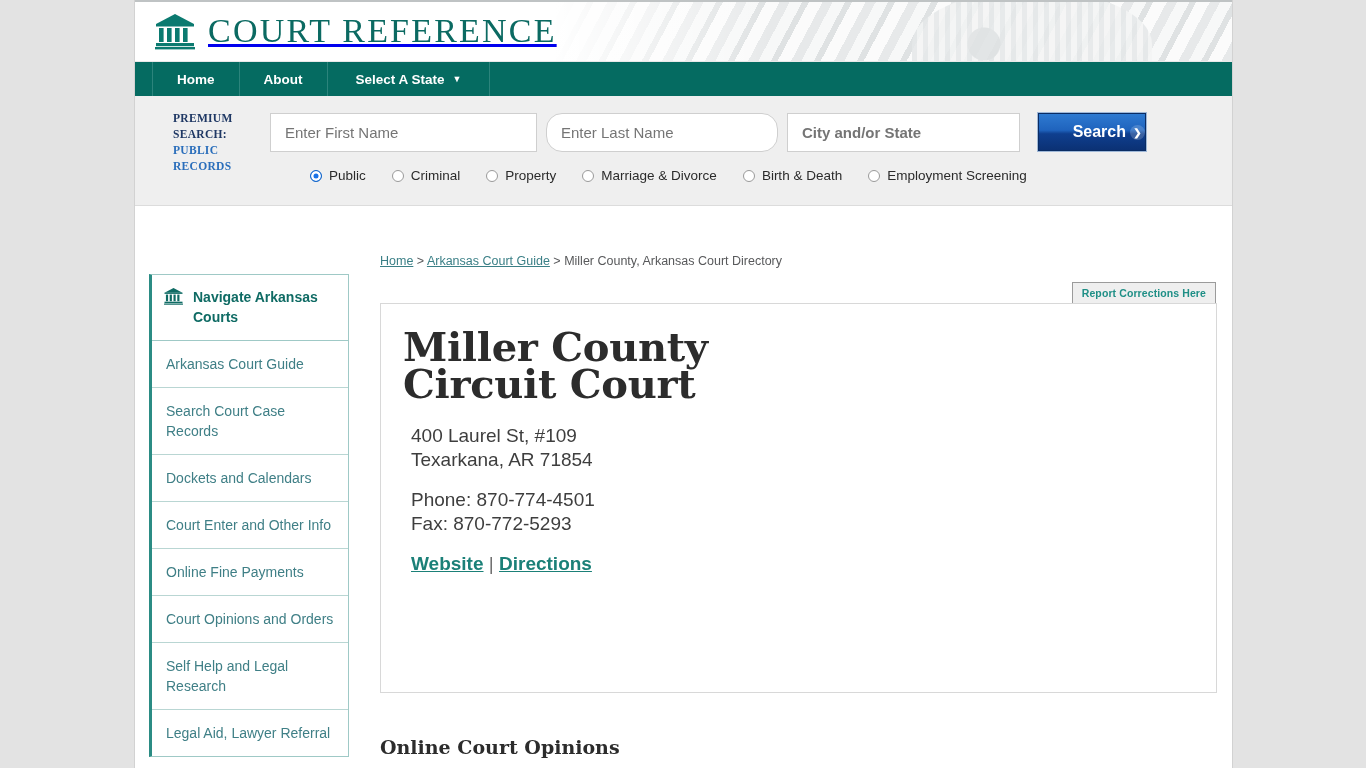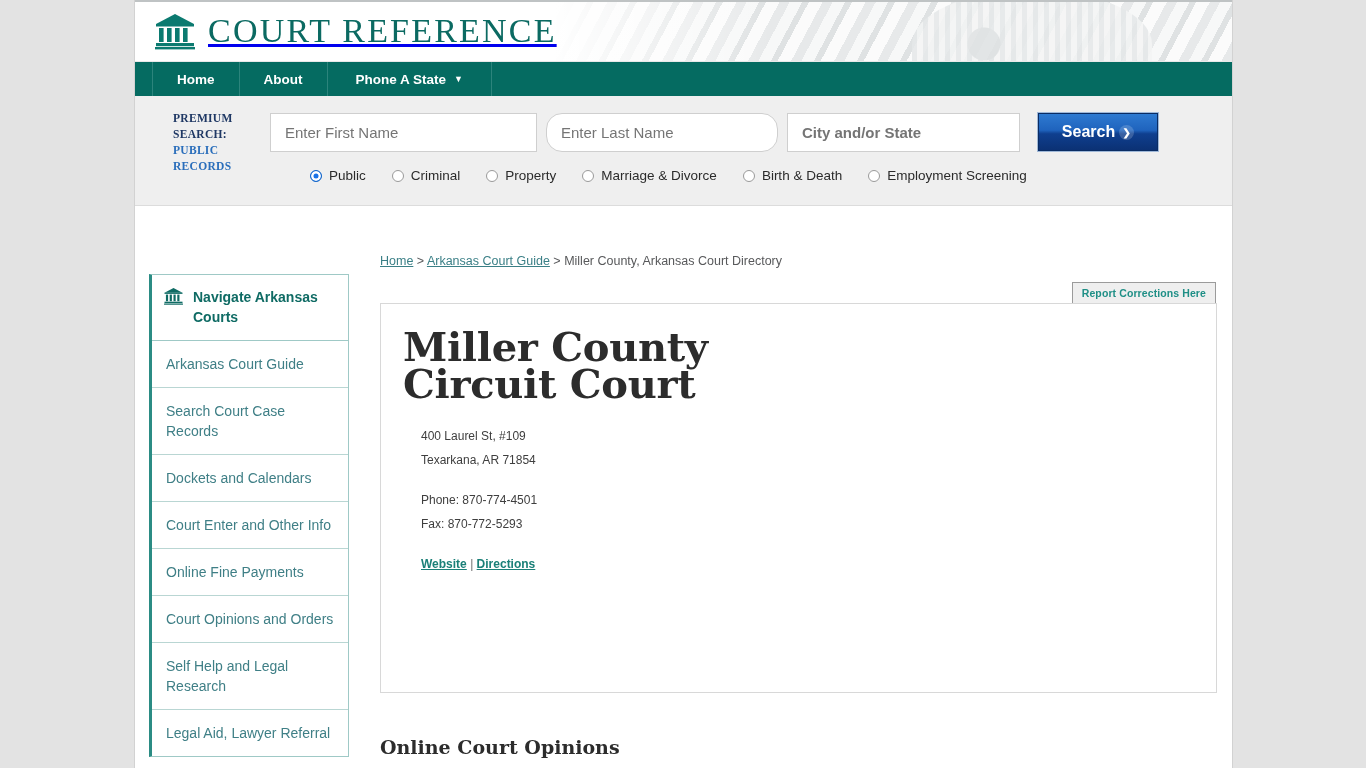--- a/index.html
+++ b/index.html
@@ -75,24 +75,24 @@
   .tinput {
     height:39px; border:1px solid #cfcfcf; background:#fff;
     font-size:15px; color:#8c8c8c; padding:12px 14px;
     font-family:"Liberation Sans", sans-serif;
     display:flex; align-items:center;
   }
   .tinput.first { width:267px; }
   .tinput.last  { width:232px;border-radius:16px; }
   .tinput.city  { width:233px;font-weight:bold; }
   .searchbtn {
-    width:120px; height:38px; margin-left:9px; cursor:pointer;
+    width:108px; height:38px; margin-left:9px; cursor:pointer;
     background:linear-gradient(180deg,#2e7ad1 0%,#1f63bd 45%,#0f3f8f 55%,#0b3174 100%);
     border:1px solid #0a2c63; color:#fff; font-weight:bold; font-size:16px;
-    display:flex; align-items:center; justify-content:center; gap:4px;
+    display:flex; align-items:center; justify-content:flex-end; gap:4px;
     box-shadow:0 0 0 1px #9fb8d8;
   }
   .searchbtn .chev {
     width:15px; height:15px; border-radius:50%;
     background:rgba(255,255,255,.18); display:flex; align-items:center; justify-content:center;
     font-size:10px; font-weight:bold;
   }
   .radios { position:absolute; left:175px; top:72px; display:flex; align-items:center; gap:26px; }
   .radio { display:flex; align-items:center; gap:7px; font-size:13.5px; color:#2b2b2b; cursor:pointer; }
   .dot { width:12px; height:12px; border-radius:50%; border:1px solid #9a9a9a; background:#fff; flex:none; }
@@ -131,21 +131,21 @@
   
   .card {
     position:absolute; left:245px; top:97px; width:837px; height:390px;
     border:1px solid #d8d8d8; background:#fff; padding:24px 22px;
   }
   .card h1 {
     margin:0 0 22px 0; font-family:"DejaVu Serif", serif;
     font-size:40px; line-height:37px; font-weight:bold; color:#2c2c2c;
     letter-spacing:-.3px; max-width:400px;
   }
-  .card p { margin:0 0 16px 18px; font-size:12px; line-height:24px; color:#3e3e3e; }
+  .card p { margin:0 0 16px 8px; font-size:19px; line-height:24px; color:#3e3e3e; }
   .card a { color:#1b8078; font-weight:bold; text-decoration:underline; }
   .sep { color:#6f6f6f; font-weight:normal; }
 
   .resources {
     position:absolute; left:245px; top:530px;
     font-family:"DejaVu Serif", serif; font-size:19px; font-weight:bold; color:#2c2c2c;
   }
 </style>
 </head>
 <body>
@@ -171,21 +171,21 @@
           </svg>
         </span>
         <span class="brand-title">COURT REFERENCE</span>
       </a>
     </div>
 
     <div class="navbar">
       <div class="navitem">Home</div>
       <div class="navitem">About</div>
       <div class="navitem wide">
-        <span>Phone A State</span>
+        <span>Select A State</span>
         <span class="caret">▼</span>
       </div>
     </div>
 
     <div class="searchband">
       <div class="premium">
         <span class="p1">PREMIUM</span>
         <span class="p1">SEARCH:</span>
         <span class="p2">PUBLIC</span>
         <span class="p2">RECORDS</span>

